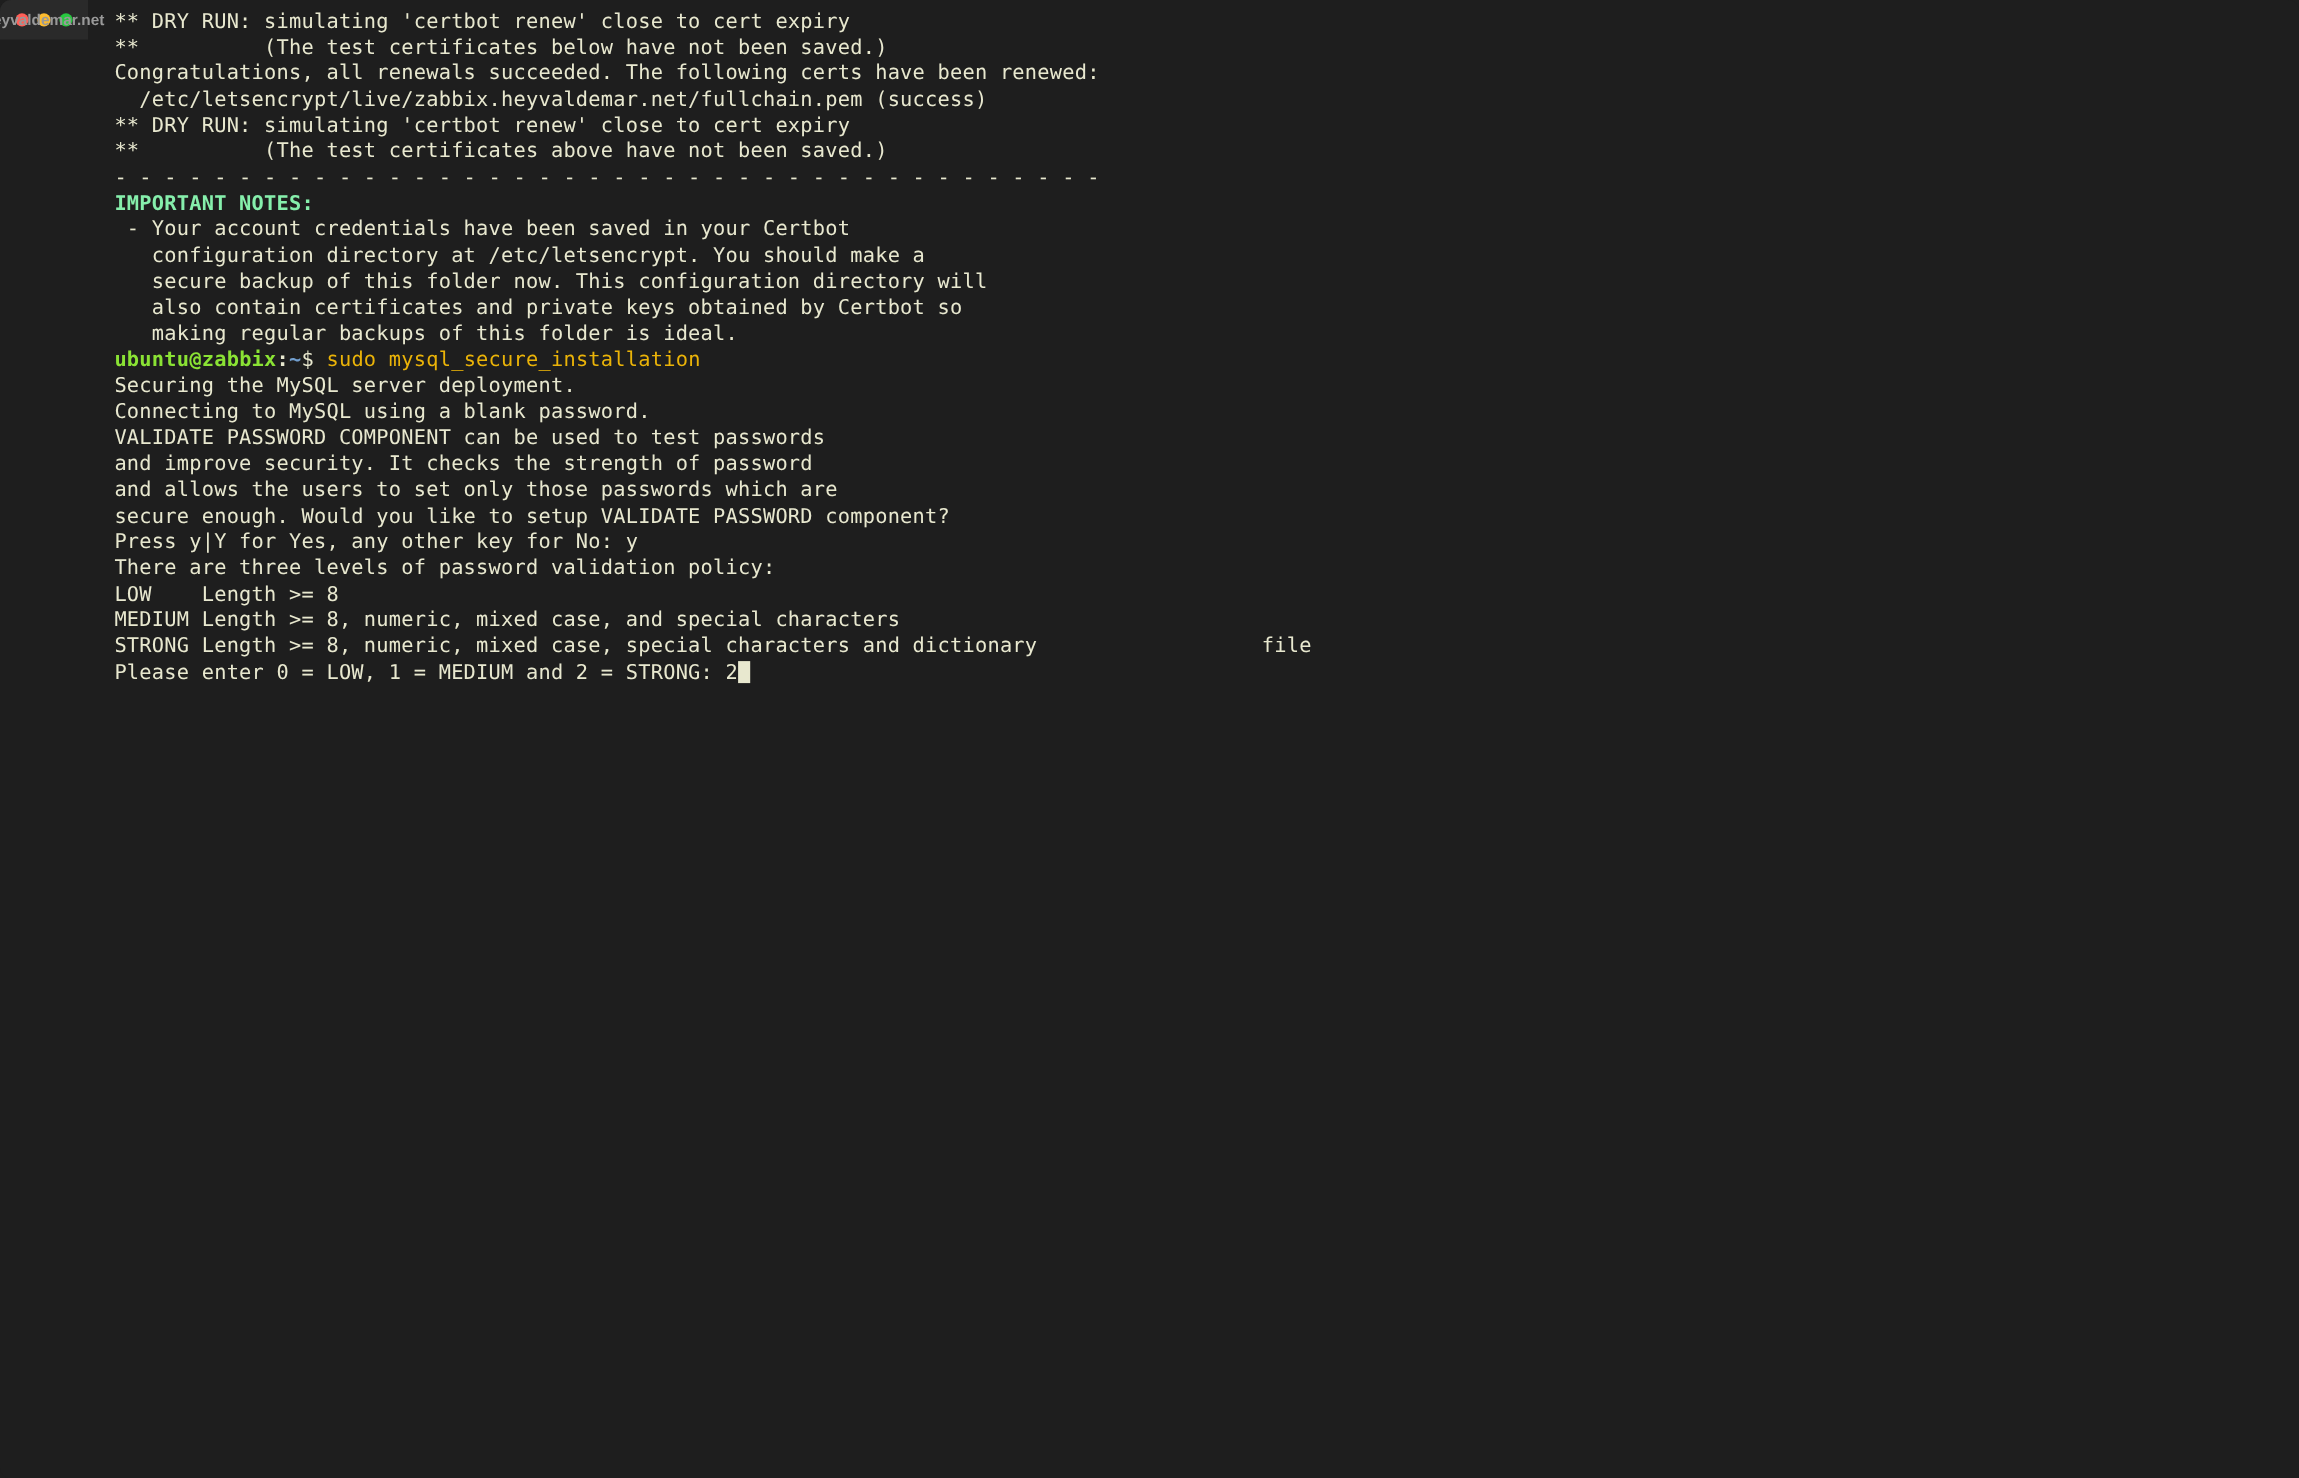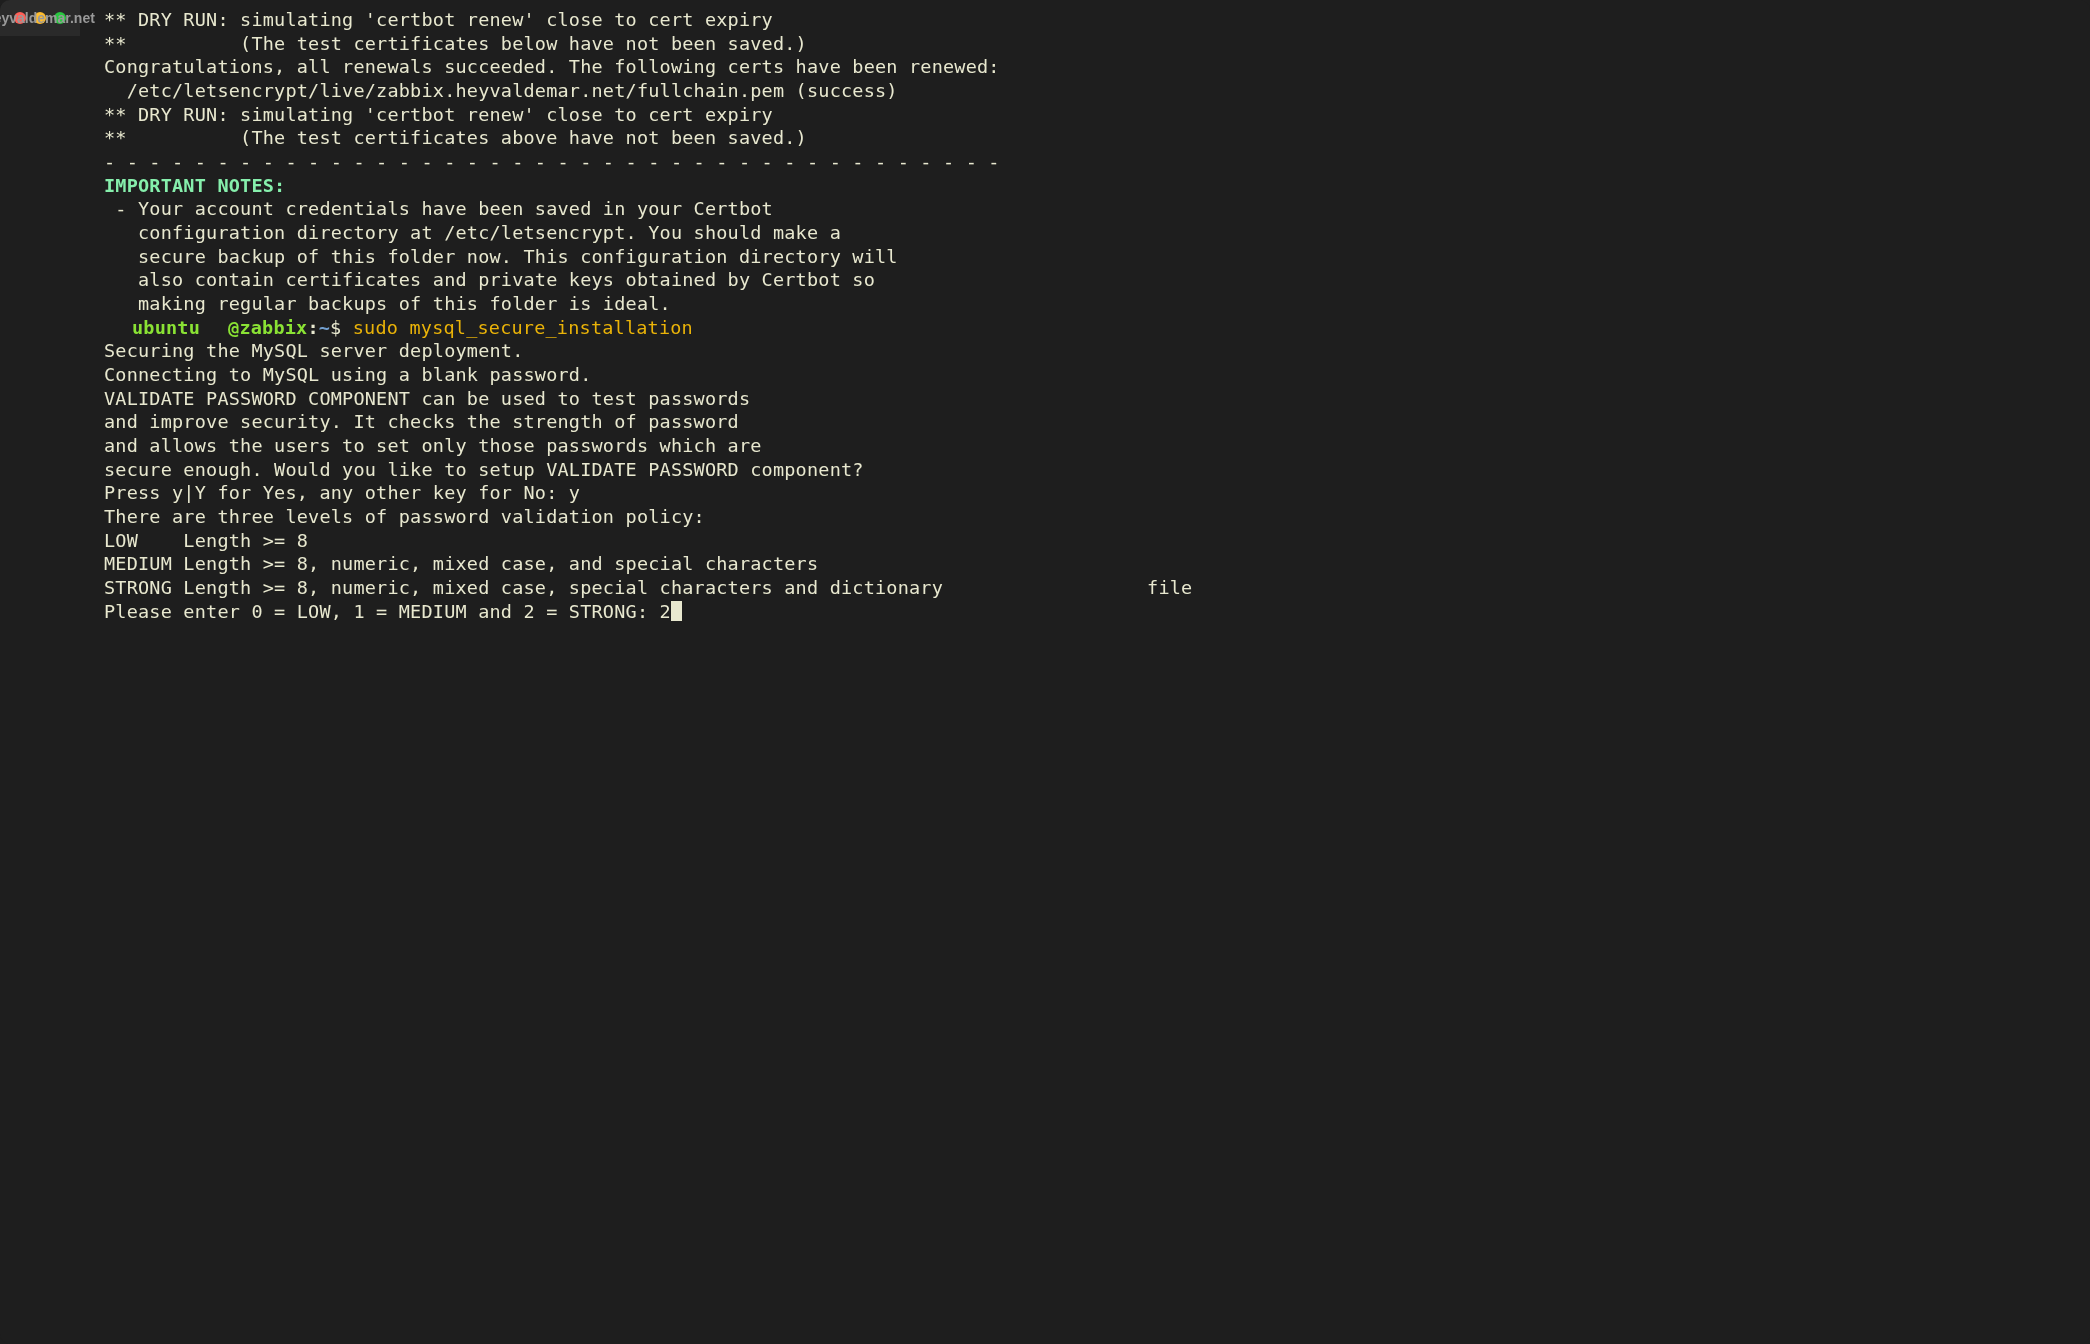--- a/index.html
+++ b/index.html
@@ -63,21 +63,20 @@
     .line {
       display: block;
     }
     .bold {
       font-weight: bold;
       color: #86efac;
     }
     .prompt-user {
       color: #8ae234;
       font-weight: bold;
-      margin-left: 28px;
     }
     .prompt-host {
       color: #8ae234;
       font-weight: bold;
     }
     .prompt-colon {
       color: #e8e8cf;
       font-weight: bold;
     }
     .prompt-path {

